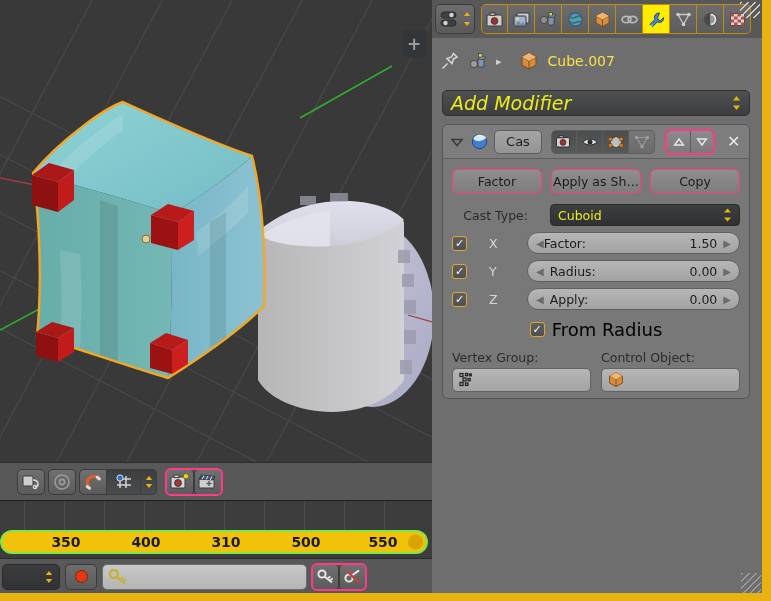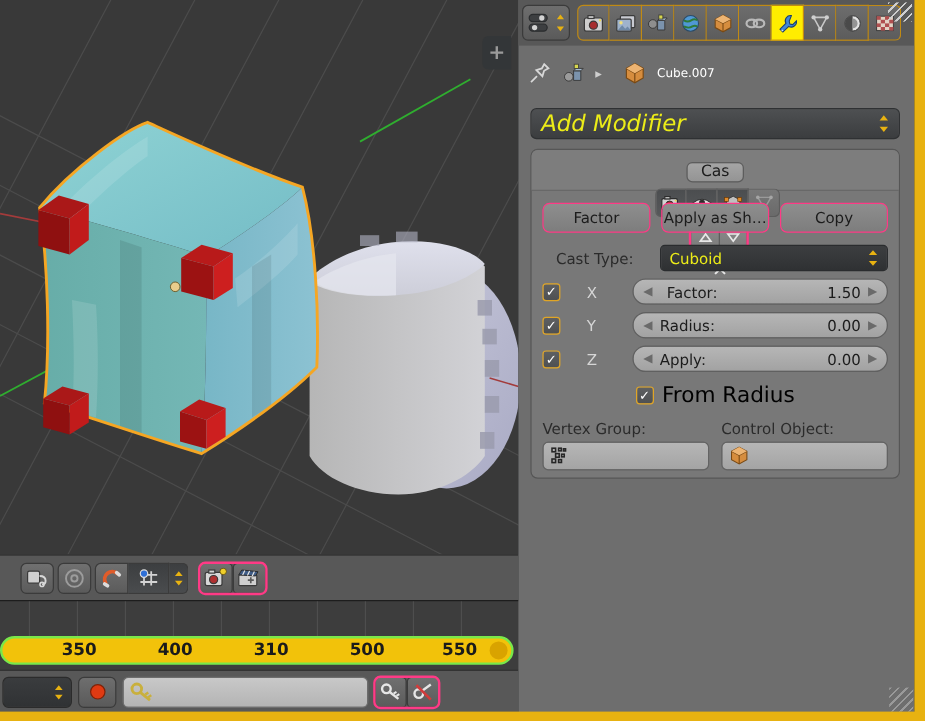--- a/index.html
+++ b/index.html
@@ -132,42 +132,41 @@
     display: flex; align-items: center; justify-content: center;
   }
   .ptab:first-child { border-left-width: 1px; border-radius: 5px 0 0 5px; }
   .ptab:last-child { border-radius: 0 5px 5px 0; }
   .ptab.active { background: #ffed00; }
 
   #breadcrumb {
     position: absolute; left: 0; top: 38px; width: 330px; height: 46px;
     display: flex; align-items: center; gap: 8px; padding-left: 8px;
   }
-  #breadcrumb .bc-name { color: #ffffff; font-size: 10px; }
+  #breadcrumb .bc-name { color: #fde047; font-size: 14px; }
 
   #add-modifier {
     position: absolute; left: 10px; top: 90px; width: 308px; height: 26px;
     background: linear-gradient(#4e5052,#3b3d3f);
     border: 1px solid #2f3133; border-radius: 5px;
     display: flex; align-items: center; padding: 0 8px;
   }
   #add-modifier .am-label { color: #ecec18; font-size: 19px; flex: 1; font-style: italic; }
 
   #modifier-panel {
     position: absolute; left: 10px; top: 124px; width: 308px; height: 275px;
     background: #787878;
     border: 1px solid #565656; border-radius: 6px;
   }
   #mod-header {
     height: 34px;
     background: #7d7d7d;
     border-bottom: 1px solid #5e5e5e;
     display: flex; align-items: center; gap: 5px; padding: 0 6px;
     border-radius: 5px 5px 0 0;
-    flex-direction: column;
   }
   .mod-name-field {
     width: 48px; height: 24px;
     background: linear-gradient(#a5a5a5,#949494);
     border: 1px solid #5d5d5d; border-radius: 5px;
     display: flex; align-items: center; justify-content: center;
     color: #1c1c1c; font-size: 13px;
   }
   .mod-toggles { display: flex; margin-left: 4px; }
   .mtog {
@@ -730,21 +729,21 @@
             <path d="M4.5 15.5 L8 11.4 H1 Z" fill="#e8b211"></path>
           </svg>
         </div>
       </div>
 
       <div class="prow">
         <div class="cbx">✓</div>
         <span class="axis-lbl">X</span>
         <div class="numfield">
           <span class="nf-arr">◀</span>
-          <span class="nf-name" style="margin-left:12px">Factor:</span>
+          <span class="nf-name" style="margin-left:0">Factor:</span>
           <span>1.50</span>
           <span class="nf-arr" style="margin-left:6px">▶</span>
         </div>
       </div>
 
       <div class="prow">
         <div class="cbx">✓</div>
         <span class="axis-lbl">Y</span>
         <div class="numfield">
           <span class="nf-arr">◀</span>

